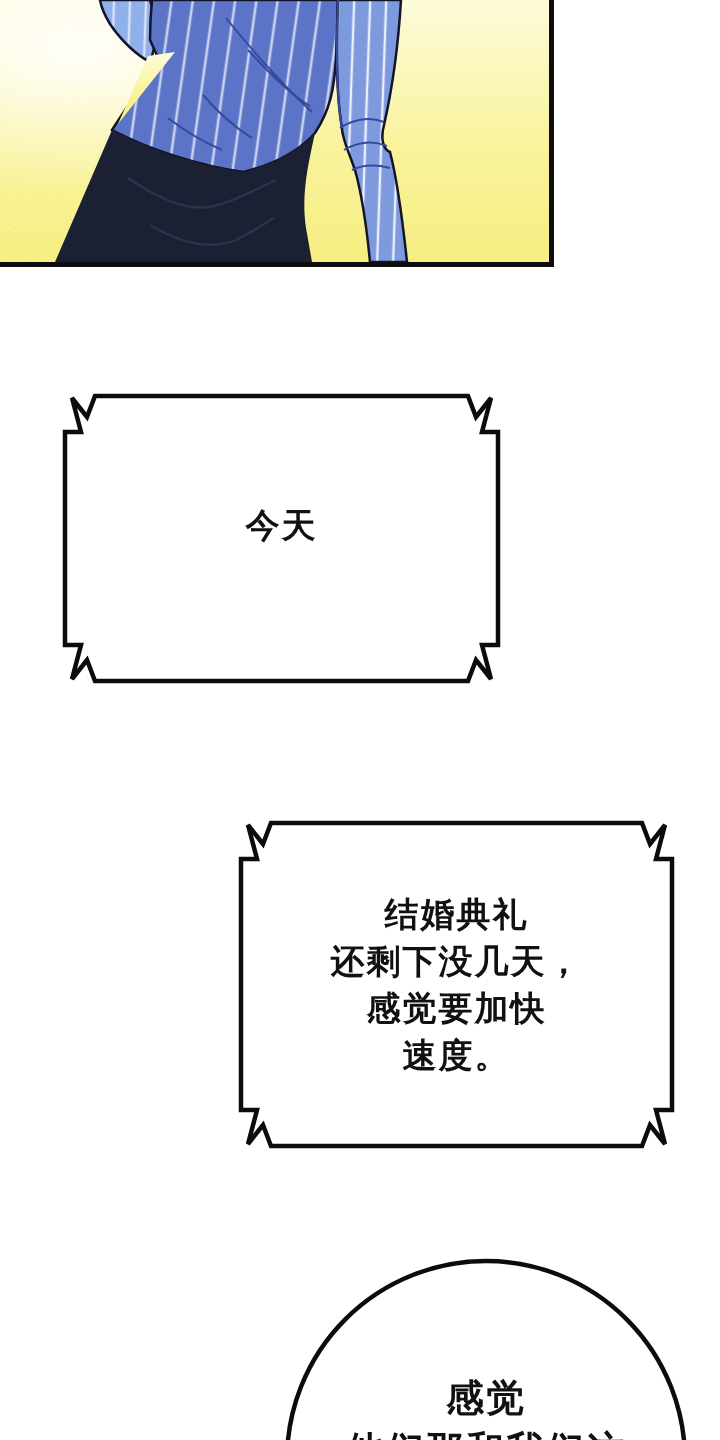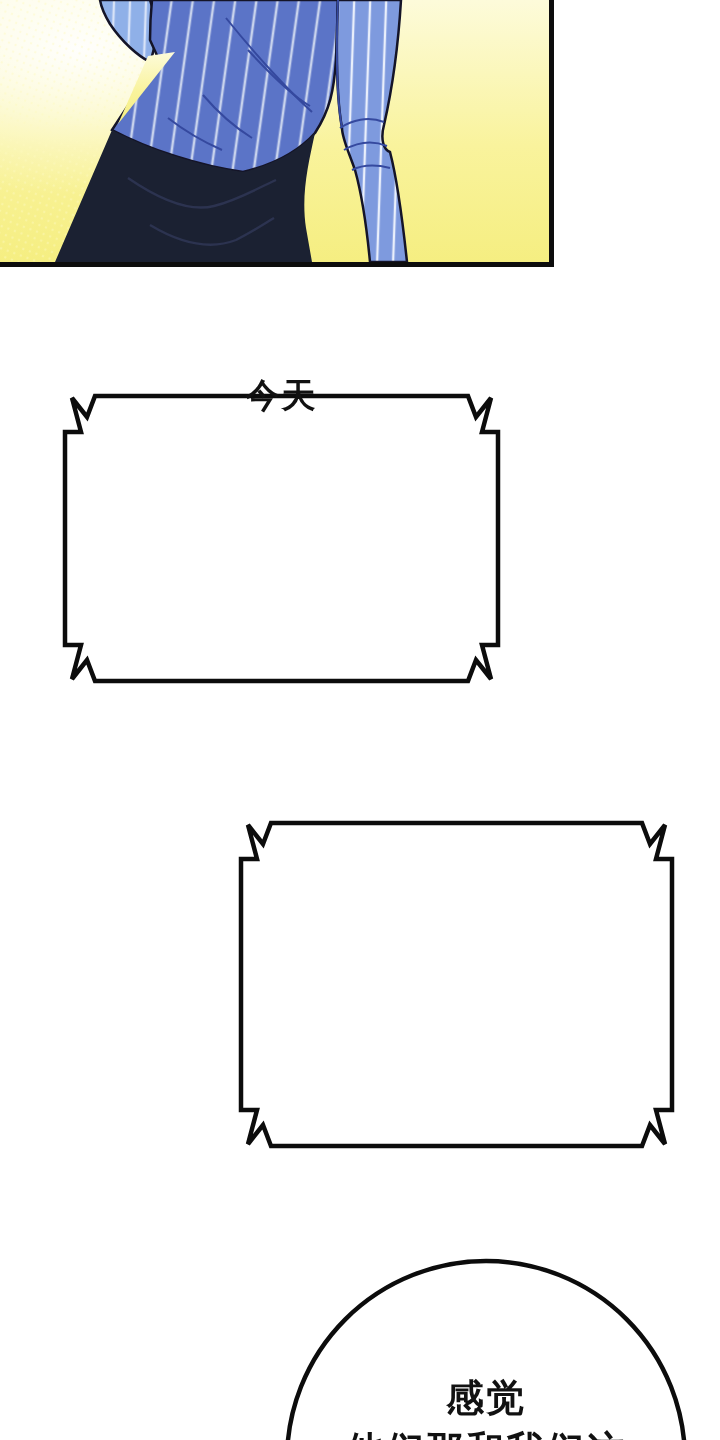--- a/index.html
+++ b/index.html
@@ -3,22 +3,22 @@
 <meta charset="utf-8">
 <style>
   html,body{margin:0;padding:0;}
   body{width:720px;height:1440px;background:#ffffff;font-family:"DejaVu Sans",sans-serif;}
   .page{position:relative;width:720px;height:1440px;overflow:hidden;background:#ffffff;}
   .panel{position:absolute;left:0;top:0;width:554px;height:267px;}
   .panel svg{display:block;}
   .bubble-layer{position:absolute;left:0;top:0;width:720px;height:1440px;}
   .bubble-text{position:absolute;display:flex;flex-direction:column;align-items:center;justify-content:center;
      text-align:center;color:#111;font-weight:bold;letter-spacing:2px;}
-  .bt1{left:65px;top:372px;width:433px;height:285px;padding-bottom:26px;box-sizing:border-box;
-       font-size:34px;line-height:47px;justify-content:space-between;}
+  .bt1{left:65px;top:396px;width:433px;height:285px;padding-bottom:26px;box-sizing:border-box;
+       font-size:34px;line-height:47px;}
   .bt2{left:241px;top:823px;width:431px;height:323px;font-size:34px;line-height:47px;}
   .bt3{left:286px;top:1372px;width:400px;height:120px;justify-content:flex-start;
        font-size:38px;line-height:52px;}
   .bubble-text span{display:block;white-space:nowrap;}
 </style>
 </head>
 <body>
 
 <div class="page">
 
@@ -94,19 +94,25 @@
 
     <polygon points="271,823 642,823 650,844 665,825 656,859 672,859 672,1110 656,1110 665,1144 650,1125 642,1146 271,1146 263,1125 248,1144 257,1110 241,1110 241,859 257,859 248,825 263,844" stroke-width="4.5" stroke-linejoin="miter" stroke="#0c0c0c" fill="#ffffff"></polygon>
 
     <circle cx="486" cy="1460" r="199" stroke-width="4.5" stroke="#0c0c0c" fill="#ffffff"></circle>
   </svg>
 
   <div class="bubble-text bt1">
     <span>今天</span>
   </div>
 
+  <div class="bubble-text bt2">
+    <span>结婚典礼</span>
+    <span>还剩下没几天，</span>
+    <span>感觉要加快</span>
+    <span>速度。</span>
+  </div>
 
   <div class="bubble-text bt3">
     <span>感觉</span>
     <span>他们那和我们这</span>
   </div>
 
 </div>
 
 </body></html>

